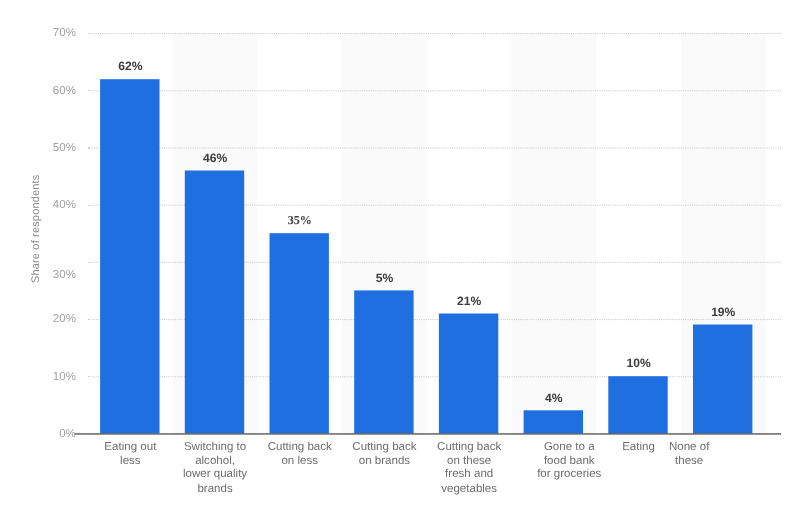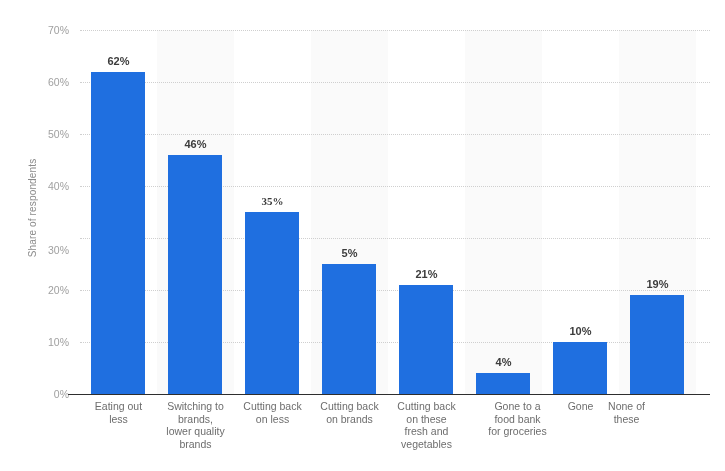--- a/index.html
+++ b/index.html
@@ -197,21 +197,21 @@
 
   <div class="x-axis-line"></div>
 
   <div id="cat-labels">
       <div class="cat-label" style="left: 78px;">
         <div>Eating out</div>
         <div>less</div>
       </div>
       <div class="cat-label" style="left: 155px;">
         <div>Switching to</div>
-        <div>brands,</div>
+        <div>alcohol,</div>
         <div>lower quality</div>
         <div>brands</div>
       </div>
       <div class="cat-label" style="left: 232px;">
         <div>Cutting back</div>
         <div>on less</div>
       </div>
       <div class="cat-label" style="left: 309px;">
         <div>Cutting back</div>
         <div>on brands</div>
@@ -221,21 +221,21 @@
         <div>on these</div>
         <div>fresh and</div>
         <div>vegetables</div>
       </div>
       <div class="cat-label" style="left: 477px;">
         <div>Gone to a</div>
         <div>food bank</div>
         <div>for groceries</div>
       </div>
       <div class="cat-label" style="left: 540px;">
-        <div>Gone</div>
+        <div>Eating</div>
       </div>
       <div class="cat-label" style="left: 586px;">
         <div>None of</div>
         <div>these</div>
       </div>
     </div>
 
 </div>
 
 </body></html>

